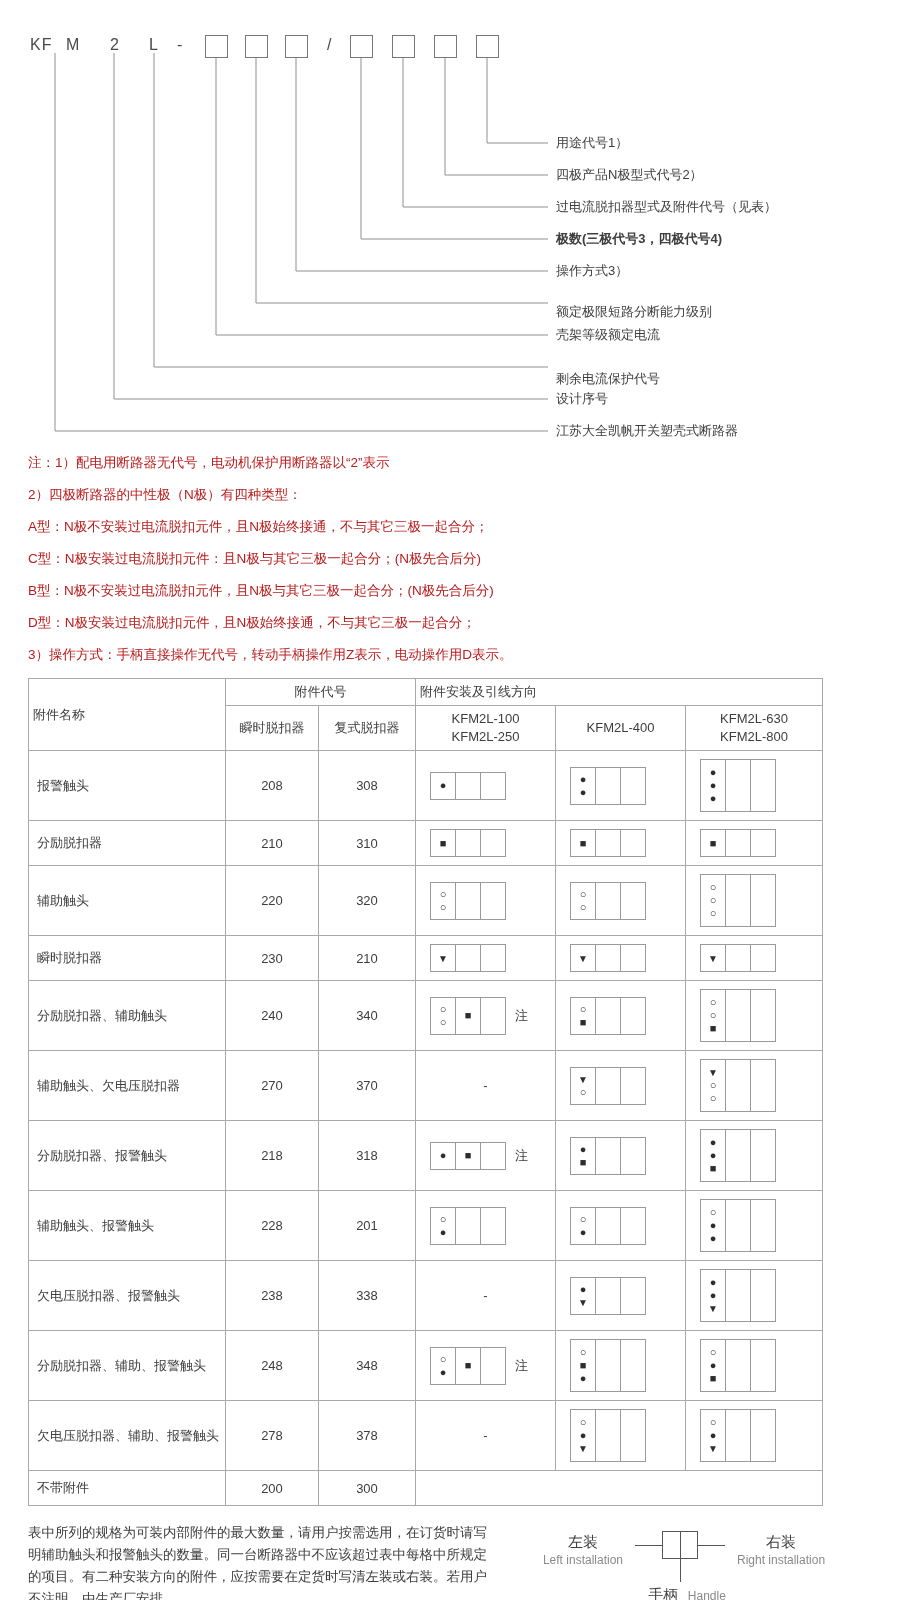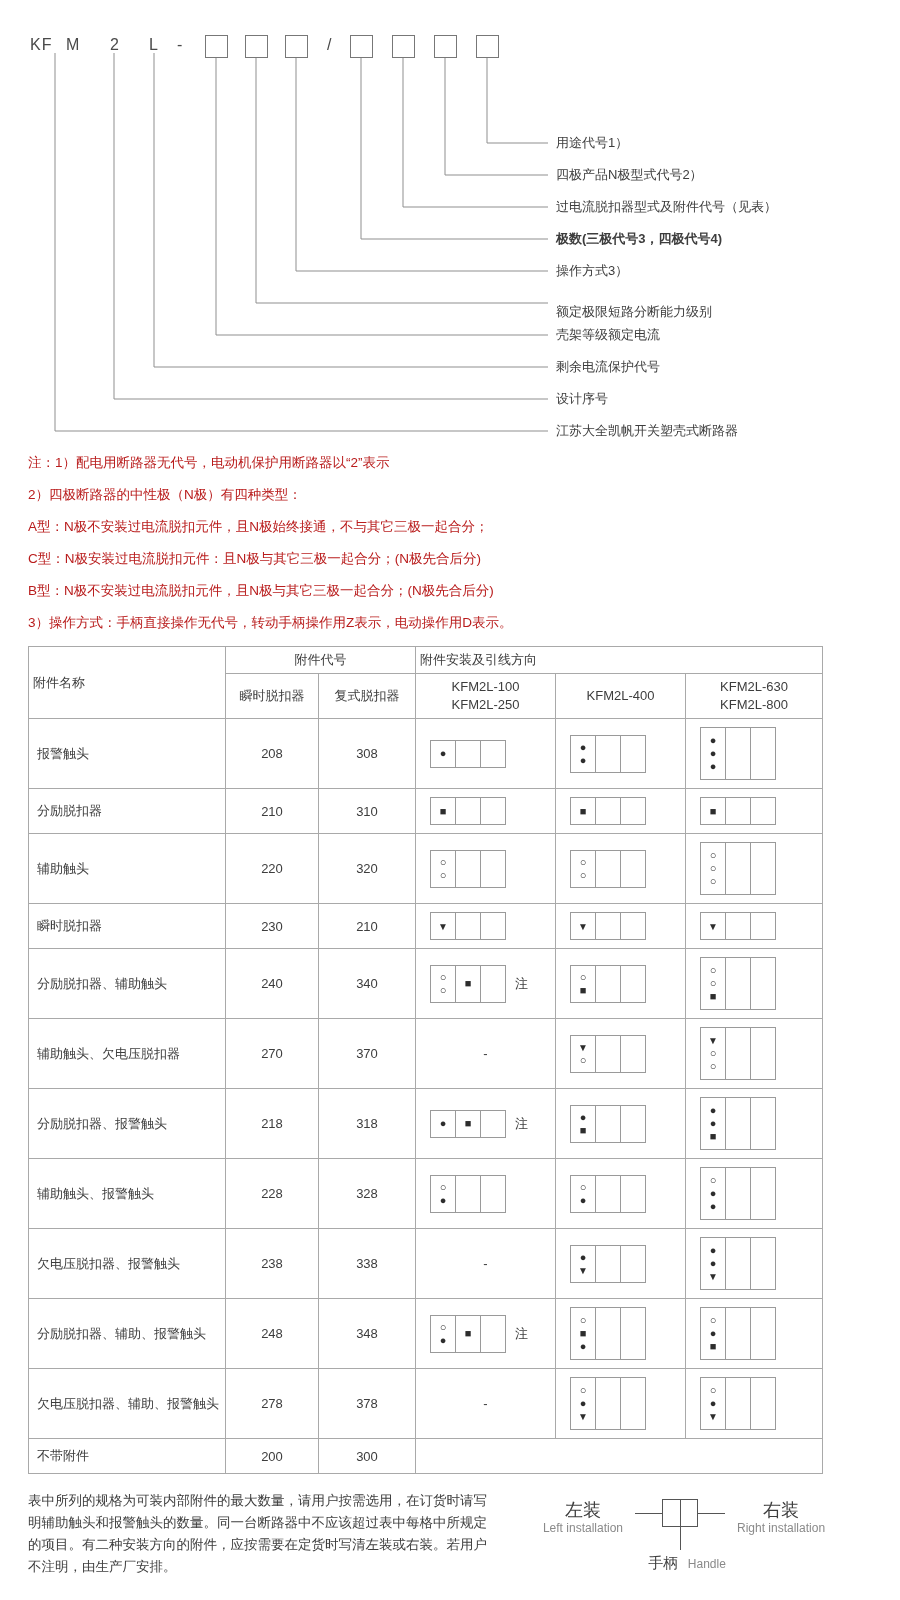--- a/index.html
+++ b/index.html
@@ -35,21 +35,21 @@
   .sym{font-size:11px;line-height:13px;color:#2d2d2d;}
   .sym.tri{font-size:10px;}
   .note-mark{margin-left:9px;font-size:13px;vertical-align:middle;color:#3d3d3d;}
 
   
   .footer{display:flex;padding:16px 28px 0 28px;}
   .footer-text{width:468px;font-size:13.5px;line-height:1.62;color:#3d3d3d;}
   .install{position:relative;flex:1;padding-top:8px;}
   .install-row{display:flex;align-items:flex-start;justify-content:center;}
   .inst-label{text-align:center;padding-top:2px;}
-  .inst-main{font-size:18px;color:#3d3d3d;display:block;line-height:20px;}
+  .inst-main{font-size:15px;color:#3d3d3d;display:block;line-height:20px;}
   .inst-sub{font-size:12px;color:#8a8a8a;display:block;line-height:16px;}
   .handle-fig{position:relative;width:90px;height:30px;display:flex;align-items:center;margin:0 12px;flex:0 0 auto;}
   .hline{flex:1;height:1px;background:#555;}
   .hrect{width:34px;height:26px;border:1px solid #555;display:flex;background:#fff;}
   .hcell{flex:1;}
   .hcell + .hcell{border-left:1px solid #555;}
   .stem{position:absolute;left:50%;top:28px;width:1px;height:24px;background:#555;}
   .handle-caption{position:absolute;top:64px;left:50%;transform:translateX(-46%);white-space:nowrap;}
   .handle-main{font-size:15px;color:#3d3d3d;}
   .handle-sub{font-size:12px;color:#8a8a8a;margin-left:5px;}
@@ -88,32 +88,33 @@
         <span class="code-box" style="left: 476px;"></span>
       </div>
     <div id="callout-labels">
         <div class="callout-label" style="top: 134px;">用途代号1）</div>
         <div class="callout-label" style="top: 166px;">四极产品N极型式代号2）</div>
         <div class="callout-label" style="top: 198px;">过电流脱扣器型式及附件代号（见表）</div>
         <div class="callout-label" style="top: 230px; font-weight: bold;">极数(三极代号3，四极代号4)</div>
         <div class="callout-label" style="top: 262px;">操作方式3）</div>
         <div class="callout-label" style="top: 303px;">额定极限短路分断能力级别</div>
         <div class="callout-label" style="top: 326px;">壳架等级额定电流</div>
-        <div class="callout-label" style="top: 358px; font-family: Liberation Serif, serif;">剩余电流保护代号</div>
+        <div class="callout-label" style="top: 370px; font-family: Liberation Serif, serif;">剩余电流保护代号</div>
         <div class="callout-label" style="top: 390px;">设计序号</div>
         <div class="callout-label" style="top: 422px;">江苏大全凯帆开关塑壳式断路器</div>
       </div>
   </div>
 
   <div class="notes" id="notes">
       <div class="note-line">注：1）配电用断路器无代号，电动机保护用断路器以“2”表示</div>
       <div class="note-line">2）四极断路器的中性极（N极）有四种类型：</div>
       <div class="note-line">A型：N极不安装过电流脱扣元件，且N极始终接通，不与其它三极一起合分；</div>
       <div class="note-line">C型：N极安装过电流脱扣元件：且N极与其它三极一起合分；(N极先合后分)</div>
       <div class="note-line">B型：N极不安装过电流脱扣元件，且N极与其它三极一起合分；(N极先合后分)</div>
+      <div class="note-line">D型：N极安装过电流脱扣元件，且N极始终接通，不与其它三极一起合分；</div>
       <div class="note-line">3）操作方式：手柄直接操作无代号，转动手柄操作用Z表示，电动操作用D表示。</div>
     </div>
 
   <table class="acc-table">
     <colgroup>
       <col style="width:197px">
         <col style="width:93px">
         <col style="width:97px">
       <col style="width:140px">
         <col style="width:130px">
@@ -327,21 +328,21 @@
                 <span class="sym">●</span>
                 <span class="sym">■</span>
               </span>
               <span class="comp"></span>
               <span class="comp"></span>
             </span></td>
         </tr>
         <tr>
           <td class="cell-name">辅助触头、报警触头</td>
           <td class="cell-code">228</td>
-          <td class="cell-code">328</td>
+          <td class="cell-code">201</td>
           <td class="cell-diag"><span class="diagram" style="height: 36px;">
               <span class="comp">
                 <span class="sym">○</span>
                 <span class="sym">●</span>
               </span>
               <span class="comp"></span>
               <span class="comp"></span>
             </span></td>
           <td class="cell-diag"><span class="diagram" style="height: 36px;">
               <span class="comp">

